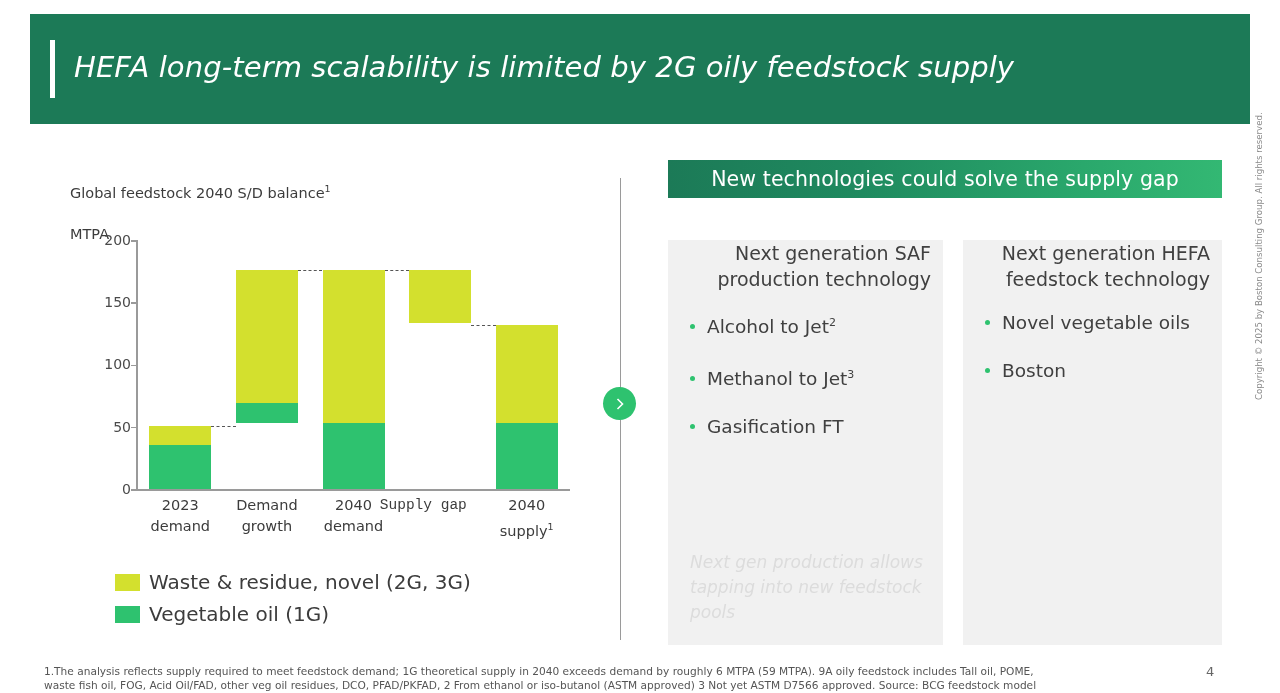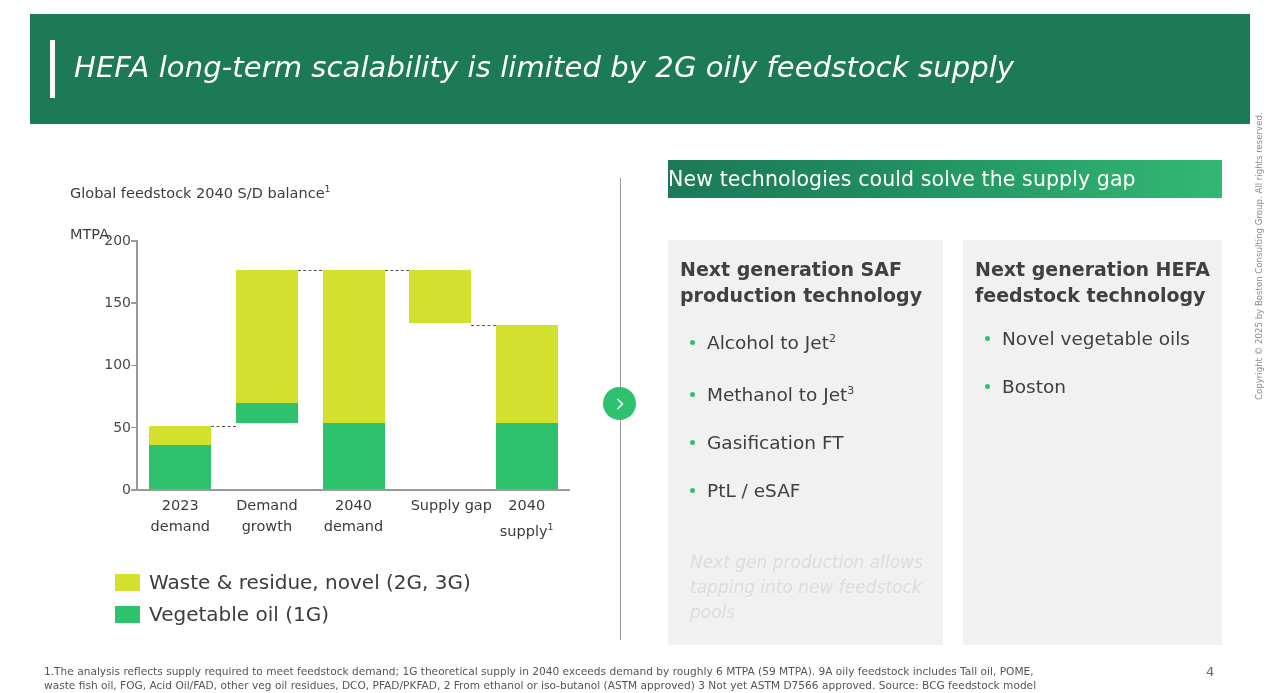--- a/index.html
+++ b/index.html
@@ -85,35 +85,35 @@
     position: absolute; left: 603px; top: 387px; width: 33px; height: 33px;
     border-radius: 50%; background: #2ec26f;
     display: flex; align-items: center; justify-content: center;
   }
   .arrow-circle svg { display: block; }
 
   
   .green-banner {
     position: absolute; left: 668px; top: 160px; width: 554px; height: 38px;
     background: linear-gradient(to right, #1c7a57 0%, #1f8a5f 35%, #2aa86c 75%, #33b873 100%);
-    display: flex; align-items: center; justify-content: flex-start;
+    display: flex; align-items: center; justify-content: center;
   }
   .green-banner-text {
     color: #ffffff; font-size: 20.5px; font-weight: 400; letter-spacing: 0.1px;
   }
 
   .card {
     position: absolute; top: 240px; background: #f1f1f1;
   }
   .card-a { left: 668px; width: 275px; height: 405px; }
   .card-b { left: 963px; width: 259px; height: 405px; }
 
   .card-heading {
-    text-align: left; font-size: 19px; font-weight: bold; color: #404040;
-    line-height: 26px; padding: 16px 12px 0 12px;
+    text-align: right; font-size: 19px; font-weight: normal; color: #404040;
+    line-height: 26px; padding: 0 12px 0 12px;
   }
   .bullets { margin-top: 20px; padding: 0 14px 0 22px; }
   .bullet-row { display: flex; align-items: baseline; margin-bottom: 26px; }
   .bullet-dot {
     width: 5px; height: 5px; border-radius: 50%; background: #2ec26f;
     margin-right: 12px; flex: 0 0 auto; position: relative; top: -4px;
   }
   .bullet-text { font-size: 18.5px; color: #404040; line-height: 22px; }
   .bullet-text sup { font-size: 11px; vertical-align: super; }
 
@@ -195,21 +195,21 @@
             <div>demand</div>
           </div>
           <div class="x-label" style="left: 81.6px; width: 96.6px; top: 0px;">
             <div>Demand</div>
             <div>growth</div>
           </div>
           <div class="x-label" style="left: 168.2px; width: 96.6px; top: 0px;">
             <div>2040</div>
             <div>demand</div>
           </div>
-          <div class="x-label" style="left: 266px; width: 96.6px; top: 0px;">
+          <div class="x-label" style="left: 238px; width: 96.6px; top: 0px; font-family: Liberation Mono, monospace;">
             <div>Supply gap</div>
           </div>
           <div class="x-label" style="left: 341.4px; width: 96.6px; top: 0px;">
             <div>2040</div>
             <div>supply<sup>1</sup></div>
           </div>
         </div>
     </div>
 
     <div class="legend">
@@ -246,24 +246,20 @@
           <div class="bullet-text">Alcohol to Jet<sup>2</sup></div>
         </div>
         <div class="bullet-row">
           <div class="bullet-dot"></div>
           <div class="bullet-text">Methanol to Jet<sup>3</sup></div>
         </div>
         <div class="bullet-row">
           <div class="bullet-dot"></div>
           <div class="bullet-text">Gasification FT</div>
         </div>
-        <div class="bullet-row">
-          <div class="bullet-dot"></div>
-          <div class="bullet-text">PtL / eSAF</div>
-        </div>
       </div>
     <div class="card-footnote">Next gen production allows tapping into new feedstock pools</div>
   </div>
 
   <div class="card card-b">
     <div class="card-heading">
       <div>Next generation HEFA</div>
       <div>feedstock technology</div>
     </div>
     <div class="bullets" id="bullets-b">

